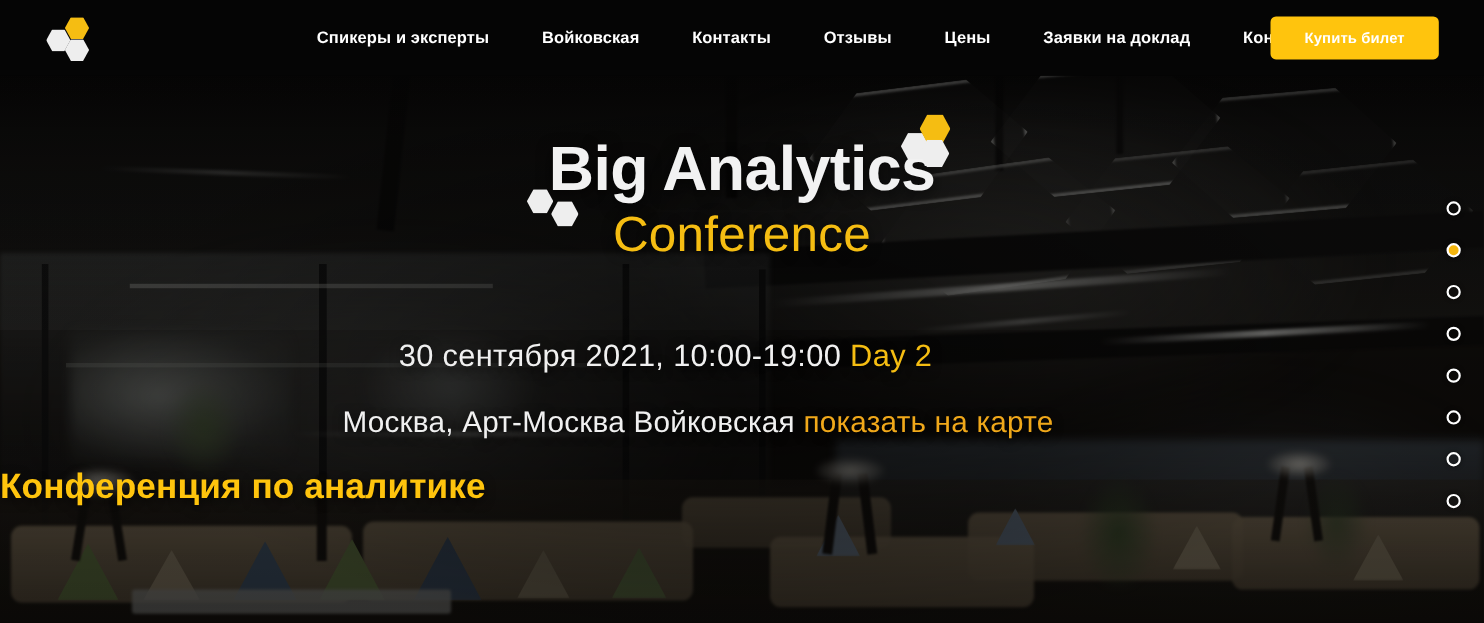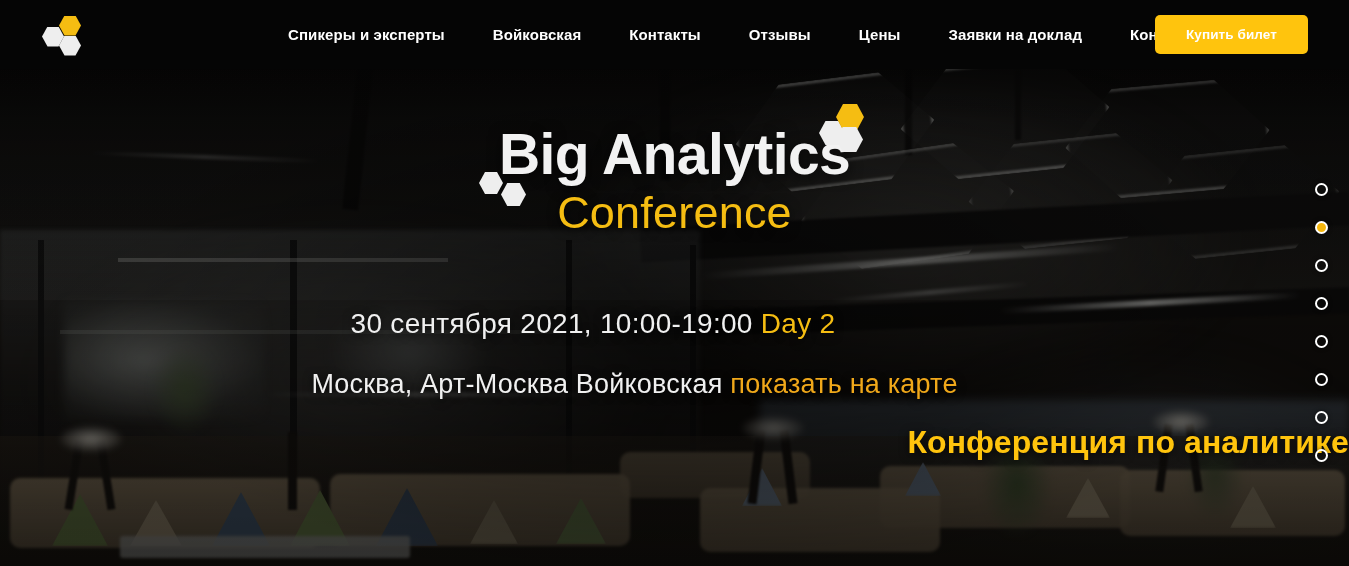--- a/index.html
+++ b/index.html
@@ -187,33 +187,33 @@
   }
   
   .deco{ position:absolute; clip-path:polygon(25% 0%,75% 0%,100% 50%,75% 100%,25% 100%,0% 50%); z-index:21;}
   .deco.d1{ left:819px; top:121px; width:26px; height:24px; background:#eeeeee;}   
   .deco.d2{ left:836px; top:104px; width:28px; height:26px; background:#f5bd12;}   
   .deco.d3{ left:836px; top:127px; width:27px; height:25px; background:#eeeeee;}   
   .deco.d4{ left:479px; top:172px; width:24px; height:22px; background:#eeeeee;}
   .deco.d5{ left:501px; top:183px; width:25px; height:23px; background:#eeeeee;}
 
   .line-date{
-    position:absolute; left:0; top:308px; width:1186px; text-align:center;
+    position:absolute; left:12px; top:308px; width:1186px; text-align:center;
     font-size:28px; color:#f0f0f0; letter-spacing:.3px; text-shadow:0 2px 10px rgba(0,0,0,.8);
   }
   .line-date .day{ color:#f5bd12; }
 
   .line-place{
     position:absolute; left:0; top:369px; width:1269px; text-align:center;
     font-size:27px; color:#f0f0f0; letter-spacing:.2px; text-shadow:0 2px 10px rgba(0,0,0,.8);
   }
   .map-link{ color:#f0a81a; cursor:pointer; text-decoration:none;}
 
   .line-title{
-    position:absolute; left:0; top:424px; width:1349px; text-align:right;
+    position:absolute; left:0; top:424px; width:1349px; text-align:left;
     font-size:32px; font-weight:bold; color:#ffc40d; letter-spacing:.1px;
     text-shadow:0 2px 10px rgba(0,0,0,.75);
   }
 
   .line-sub{
     position:absolute; left:0; top:482px; width:1349px; text-align:center;
     font-size:20px; color:#f2f2f2; letter-spacing:.1px; text-shadow:0 2px 9px rgba(0,0,0,.85);
   }
 
   

